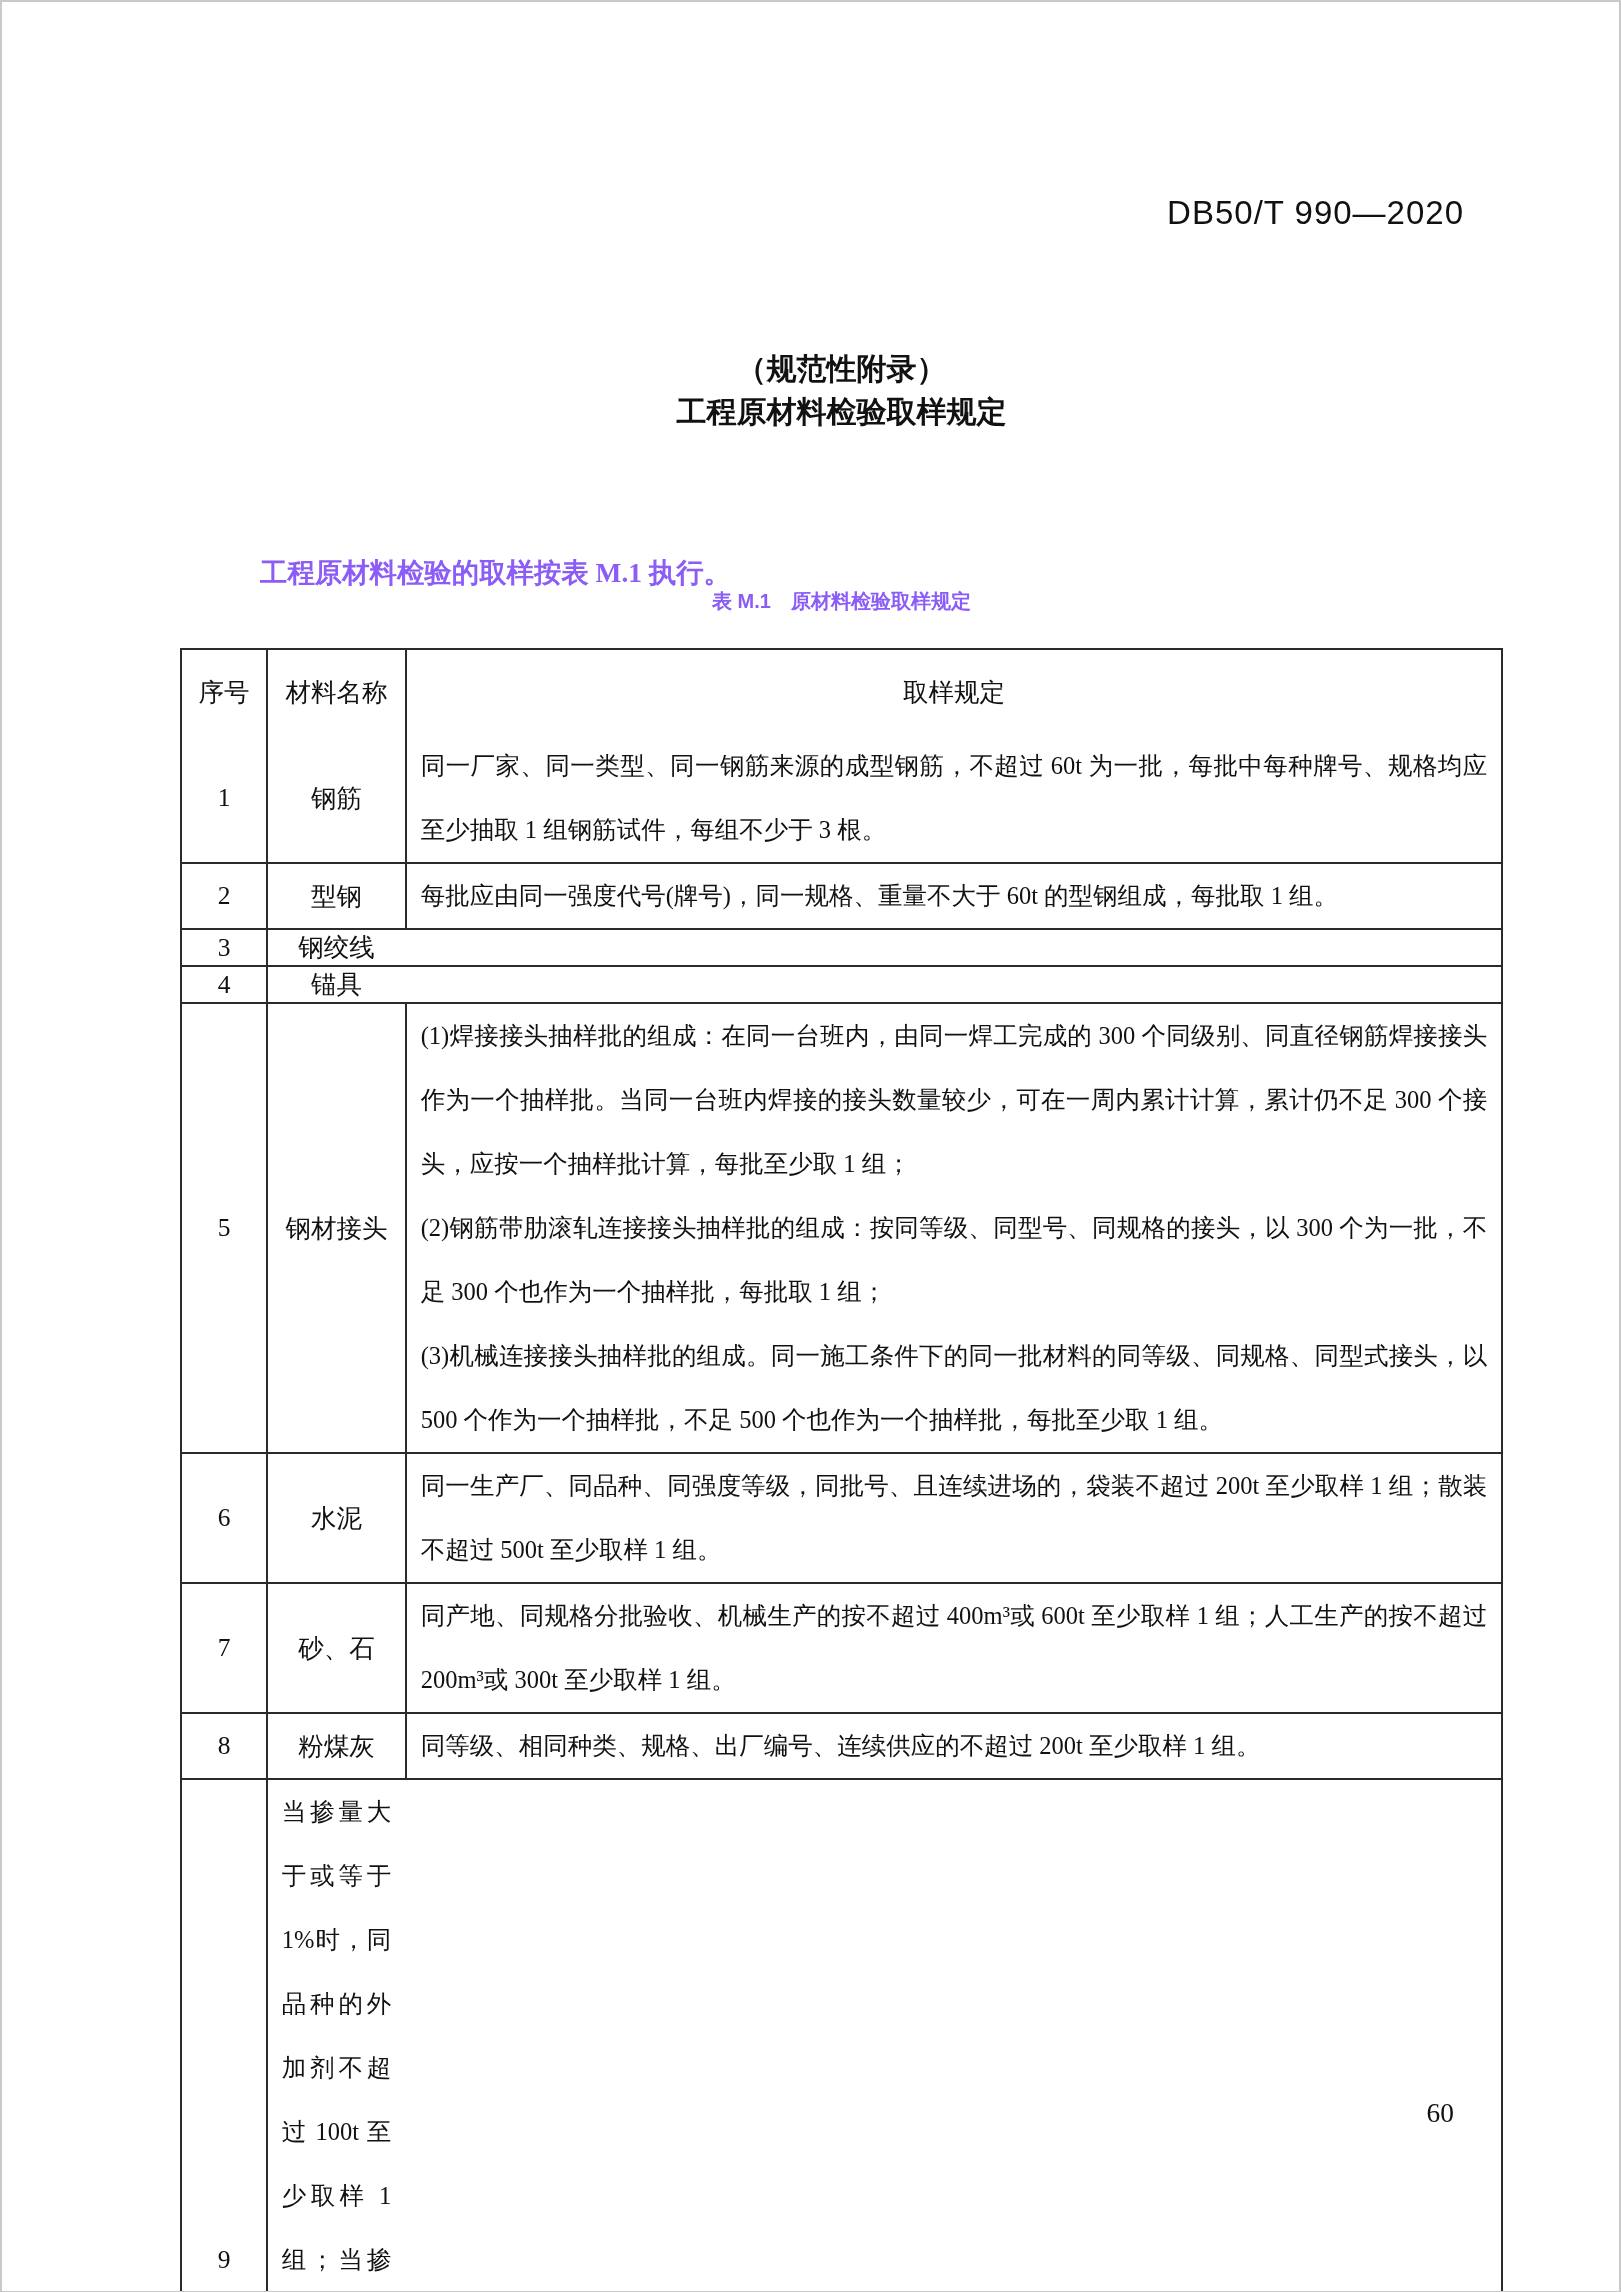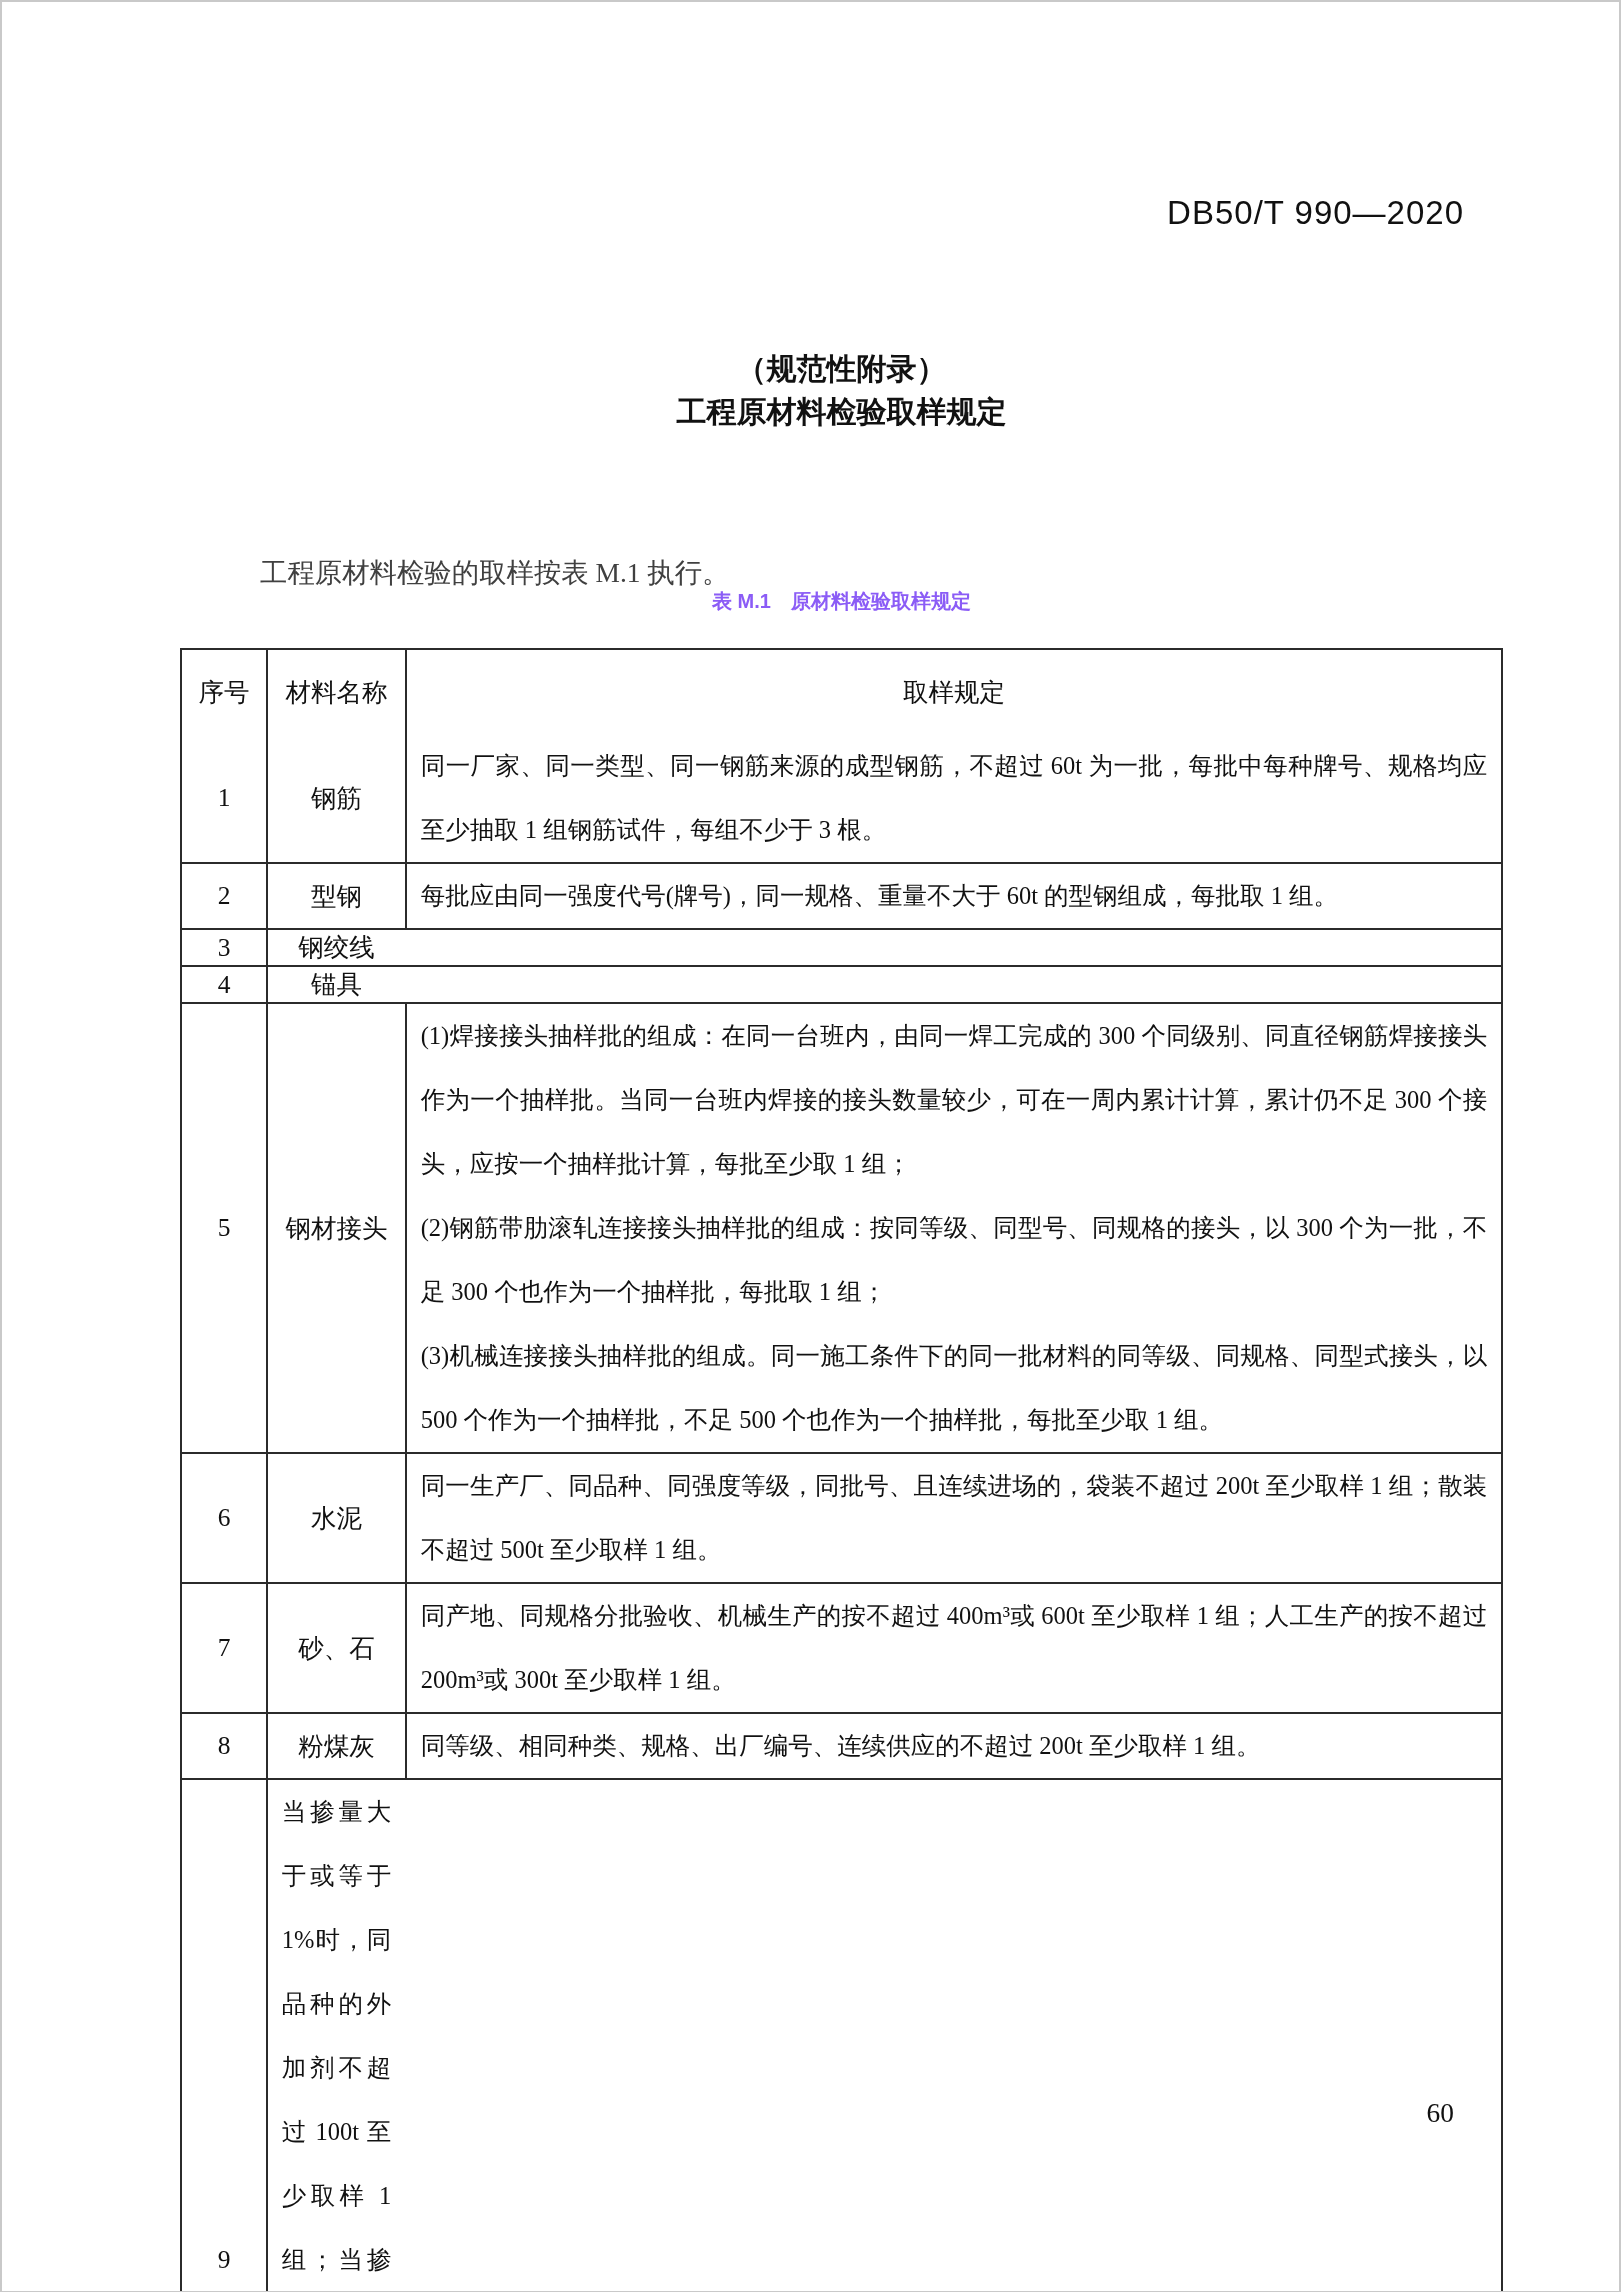--- a/index.html
+++ b/index.html
@@ -17,21 +17,21 @@
   }
   .title-block{
     position:absolute;top:345px;left:178px;width:1323px;
     text-align:center;
     font-family:"Liberation Sans","DejaVu Sans",sans-serif;
     font-weight:700;color:#111;
   }
   .title-line{font-size:30px;line-height:43px;}
   .intro{
     position:absolute;top:525px;left:178px;width:1323px;
-    font-size:27.4px;line-height:39px;text-indent:80px;color:#404040;
+    font-size:27.4px;line-height:39px;text-indent:80px;color:#8b5cf6;font-weight:bold;
   }
   .table-caption{
     position:absolute;top:586px;left:178px;width:1323px;
     text-align:center;font-weight:700;font-size:20px;
     font-family:"Liberation Sans","DejaVu Sans",sans-serif;color:#8b5cf6;
   }
   .m-table{
     position:absolute;top:646px;left:178px;width:1323px;
     border:2.9px solid #2b2b2b;
     box-sizing:border-box;

